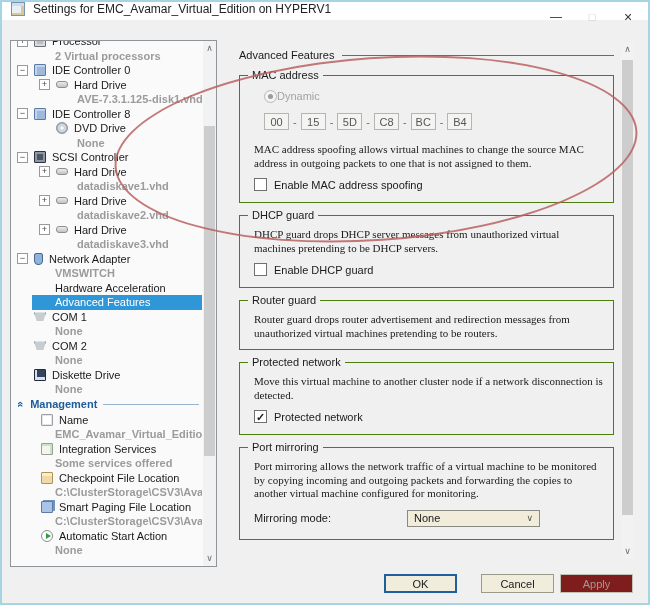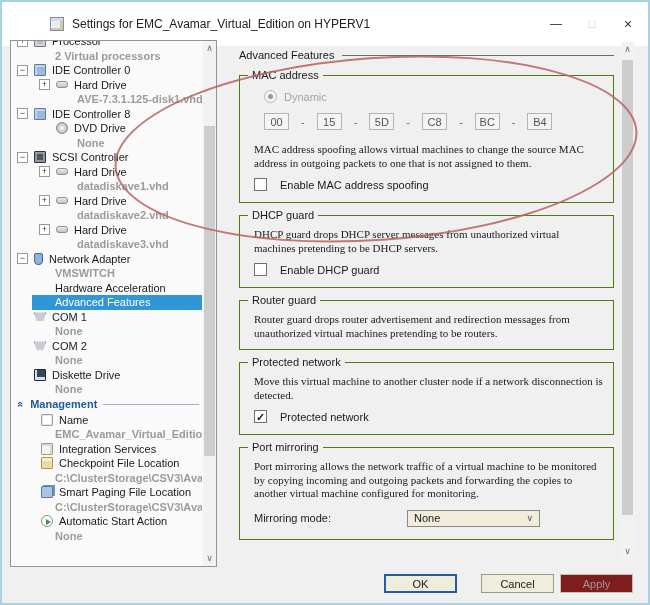--- a/index.html
+++ b/index.html
@@ -2,21 +2,21 @@
 <html><head>
 <meta charset="utf-8">
 <style>
   * { margin:0; padding:0; box-sizing:border-box; }
   html,body { width:650px; height:605px; }
   body { font-family:"Liberation Sans", sans-serif; font-size:11px; color:#1a1a1a; }
   .app { position:relative; width:650px; height:605px; background:#f0f0f0;
          border:2px solid #a6d4e2; overflow:hidden; }
 
   
-  .titlebar { height:44px; background:#ffffff; display:flex; align-items:center;padding-left:39px; }
+  .titlebar { height:18px; background:#ffffff; display:flex; align-items:flex-start; }
   .title-icon { width:14px; height:14px; margin:0 8px 0 9px; background:#e9eff6;
     border:1px solid #7a93ad; box-shadow:inset 0 3px 0 #cfdded, inset -3px -2px 0 #d9c79a; }
   .title-text { font-size:12px; color:#222; flex:1; white-space:nowrap; overflow:hidden; }
   .win-controls { display:flex; height:30px; }
   .win-btn { width:36px; height:30px; display:flex; align-items:center; justify-content:center;
              font-size:12px; color:#333; }
   .win-btn.max { color:#c9c9c9; font-size:11px; }
   .win-btn.close { font-size:14px; margin-right:2px; }
 
   
@@ -66,29 +66,29 @@
   .sb-side { right:0; top:0; height:525px; }
   .sb-panel { left:619px; top:40px; height:517px; }
 
   
   .panel { position:absolute; left:230px; top:38px; width:386px; height:527px; padding:8px 4px 0 7px; }
   .panel-title-row { display:flex; align-items:center; height:14px; margin-bottom:13px; }
   .panel-rule { flex:1; height:1px; background:#6a6a6a; margin-left:8px; }
   .group { position:relative; border:1px solid #4d7c0f; margin-bottom:12px; padding:12px 10px 9px 10px; }
   .legend { position:absolute; top:-7px; left:8px; background:#f0f0f0; padding:0 4px; }
   .desc { color:#1a1a1a; line-height:13.5px; max-width:372px; margin-left:4px;font-family:Liberation Serif, serif; }
-  .radio-row { display:flex; align-items:center; gap:7px; margin:2px 0 9px 14px; color:#a3a3a3; }
+  .radio-row { display:flex; margin:2px 0 9px 14px; color:#a3a3a3; }
   .radio { width:13px; height:13px; border:1px solid #b8b8b8; border-radius:50%;
            background:#f4f4f4; position:relative; flex:none; }
   .radio.dot::after { content:""; position:absolute; left:3px; top:3px; width:5px; height:5px;
            border-radius:50%; background:#9a9a9a; }
-  .mac-row { display:flex; align-items:center; gap:12px; margin:10px 0 13px 14px; color:#6a6a6a; }
+  .mac-row { display:flex; align-items:center; gap:4px; margin:10px 0 13px 14px; color:#6a6a6a; }
   .octet { width:25px; height:17px; border:1px solid #b4b4b0; background:#f4f4f2; color:#555;
            display:flex; align-items:center; justify-content:center; }
-  .check-row { display:flex; align-items:center; gap:13px; margin:8px 0 2px 4px; }
+  .check-row { display:flex; align-items:center; gap:7px; margin:8px 0 2px 4px; }
   .checkbox { width:13px; height:13px; border:1px solid #707070; background:#fff; flex:none;
               font-size:11px; line-height:12px; text-align:center; color:#222; font-weight:bold; }
   .mode-row { display:flex; align-items:center; margin:9px 0 3px 4px; }
   .mode-label { width:153px; }
   .select { width:133px; height:17px; border:1px solid #8a8a84; background:#f1edda;
             display:flex; align-items:center; justify-content:space-between; padding:0 6px; }
   .select .chev { color:#555; font-size:9px; }
 
   
   .btn { position:absolute; top:572px; width:73px; height:19px; display:flex; align-items:center;
@@ -209,20 +209,21 @@
         </div>
         <div class="tree-row lv-m">
           <span class="ticon i-name"></span>
           <span>Name</span>
         </div>
         <div class="tree-sub lv-m">EMC_Avamar_Virtual_Edition</div>
         <div class="tree-row lv-m">
           <span class="ticon i-integration"></span>
           <span>Integration Services</span>
         </div>
+        <div class="tree-sub lv-m">Some services offered</div>
         <div class="tree-row lv-m">
           <span class="ticon i-checkpoint"></span>
           <span>Checkpoint File Location</span>
         </div>
         <div class="tree-sub lv-m">C:\ClusterStorage\CSV3\Avamar\</div>
         <div class="tree-row lv-m">
           <span class="ticon i-paging"></span>
           <span>Smart Paging File Location</span>
         </div>
         <div class="tree-sub lv-m">C:\ClusterStorage\CSV3\Avamar\</div>

